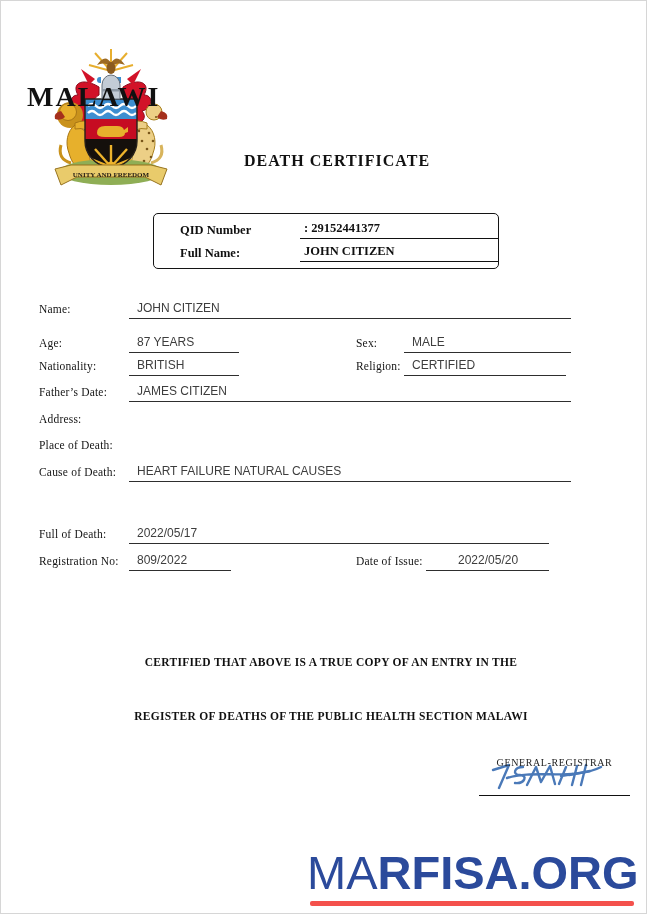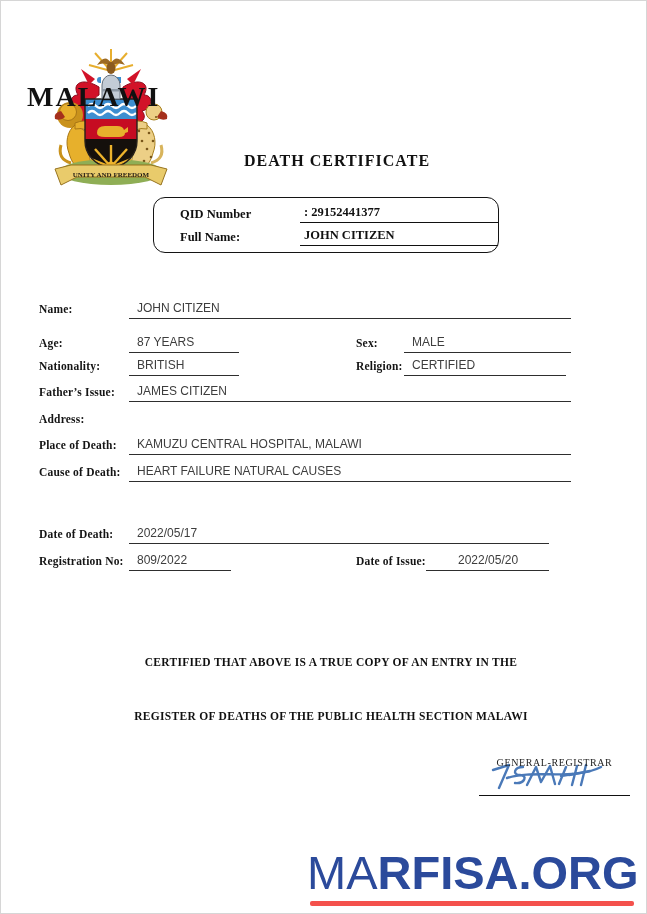--- a/index.html
+++ b/index.html
@@ -13,34 +13,34 @@
   .title{
     left:26px;top:80px;width:620px;text-align:left;
     font-size:28px;font-weight:bold;letter-spacing:2px;color:#111;
   }
   .subtitle{
     left:26px;top:151px;width:620px;text-align:center;
     font-size:16px;font-weight:bold;letter-spacing:1px;color:#111;
   }
   
   .qidbox{
-    left:152px;top:196px;width:346px;height:56px;
-    border:1.6px solid #141414;border-radius:12px;box-sizing:border-box;
+    left:152px;top:212px;width:346px;height:56px;
+    border:1.6px solid #141414;border-radius:5px;box-sizing:border-box;
   }
   .qrow{position:absolute;left:0;width:100%;height:18px;}
   .qlbl{position:absolute;left:26px;top:0;font-weight:bold;font-size:12.5px;color:#111;}
   .qval{
     position:absolute;left:106px;top:-2px;width:198px;height:18px;
     border-bottom:1.4px solid #111;font-weight:bold;font-size:12.5px;color:#111;
     padding-left:4px;box-sizing:border-box;white-space:nowrap;margin-left:40px;
   }
   
   .row{position:absolute;left:0;width:647px;height:19px;}
   .lbl{
-    position:absolute;top:1px;font-weight:bold;font-size:11.5px;color:#141414;
+    position:absolute;top:1px;font-weight:normal;font-size:11.5px;color:#141414;
     letter-spacing:.2px;white-space:nowrap;
   }
   .val{
     position:absolute;top:-1px;height:18px;border-bottom:1.2px solid #2e2e2e;
     font-family:"Liberation Sans",sans-serif;font-size:12px;color:#3d3d3d;
     padding-left:8px;box-sizing:border-box;white-space:nowrap;
   }
   
   .cert{
     left:14px;width:632px;text-align:center;font-weight:bold;
@@ -178,40 +178,39 @@
 </div>
 
 <div class="row" style="top:358px">
   <span class="lbl" style="left:38px">Nationality:</span>
   <span class="val" style="left:128px;width:110px">BRITISH</span>
   <span class="lbl" style="left:355px">Religion:</span>
   <span class="val" style="left:403px;width:162px">CERTIFIED</span>
 </div>
 
 <div class="row" style="top:384px">
-  <span class="lbl" style="left:38px">Father’s Issue:</span>
+  <span class="lbl" style="left:38px">Father’s Date:</span>
   <span class="val" style="left:128px;width:442px">JAMES CITIZEN</span>
 </div>
 
 <div class="row" style="top:411px">
   <span class="lbl" style="left:38px">Address:</span>
 </div>
 
 <div class="row" style="top:437px">
   <span class="lbl" style="left:38px">Place of Death:</span>
-  <span class="val" style="left:128px;width:442px">KAMUZU CENTRAL HOSPITAL, MALAWI</span>
 </div>
 
 <div class="row" style="top:464px">
   <span class="lbl" style="left:38px">Cause of Death:</span>
   <span class="val" style="left:128px;width:442px">HEART FAILURE NATURAL CAUSES</span>
 </div>
 
 <div class="row" style="top:526px">
-  <span class="lbl" style="left:38px">Date of Death:</span>
+  <span class="lbl" style="left:38px">Full of Death:</span>
   <span class="val" style="left:128px;width:420px">2022/05/17</span>
 </div>
 
 <div class="row" style="top:553px">
   <span class="lbl" style="left:38px">Registration No:</span>
   <span class="val" style="left:128px;width:102px">809/2022</span>
   <span class="lbl" style="left:355px">Date of Issue:</span>
   <span class="val" style="left:425px;width:123px;padding-left:32px">2022/05/20</span>
 </div>
 

